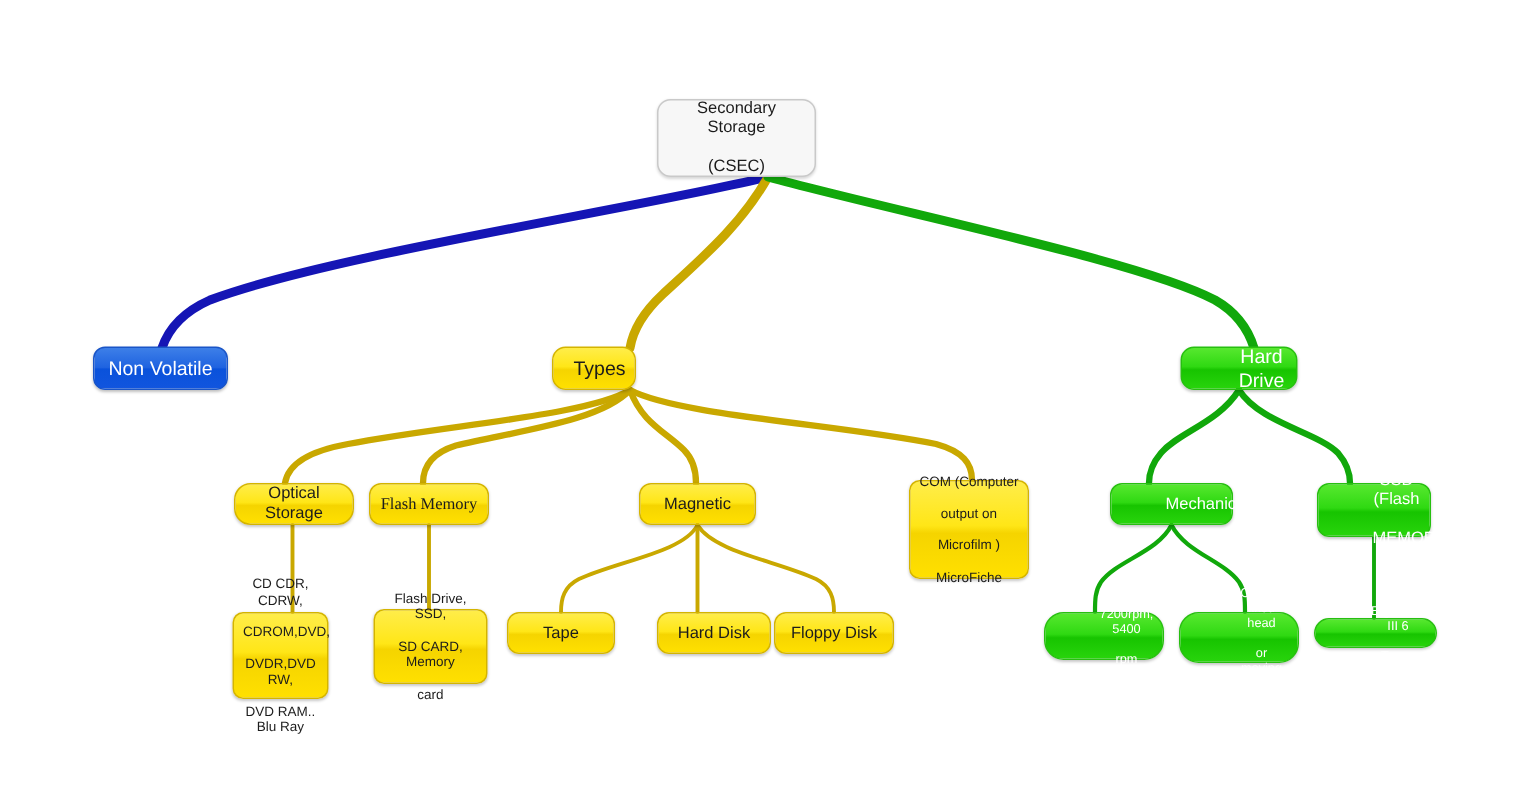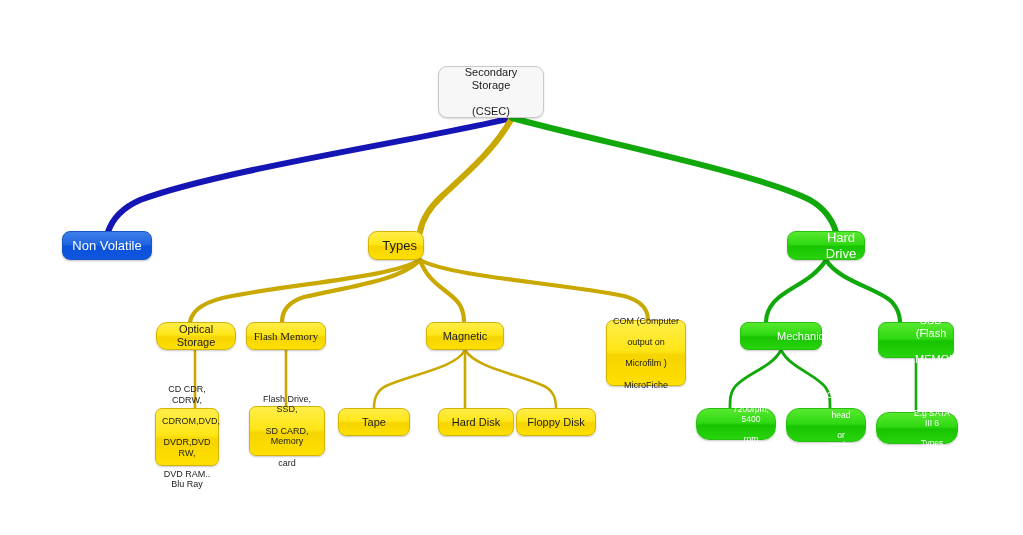--- a/index.html
+++ b/index.html
@@ -209,20 +209,20 @@
     </span>
   </div>
 
   <div class="node n-green lvl3" style="left:786px; top:408px; width:80px; height:34px;">
     <span>
       <span>Can Be fixed head</span><br>
       <span>or moving head...</span>
     </span>
   </div>
 
-  <div class="node n-green lvl3" style="left:876px; top:412px; width:82px; height:32px;">
+  <div class="node n-green lvl3" style="left:876px; top:412px; width:82px; height:20px;">
     <span>
       <span>E.g  SATA III  6</span><br>
       <span>Types</span>
     </span>
   </div>
 
 </div>
 
 </body></html>

